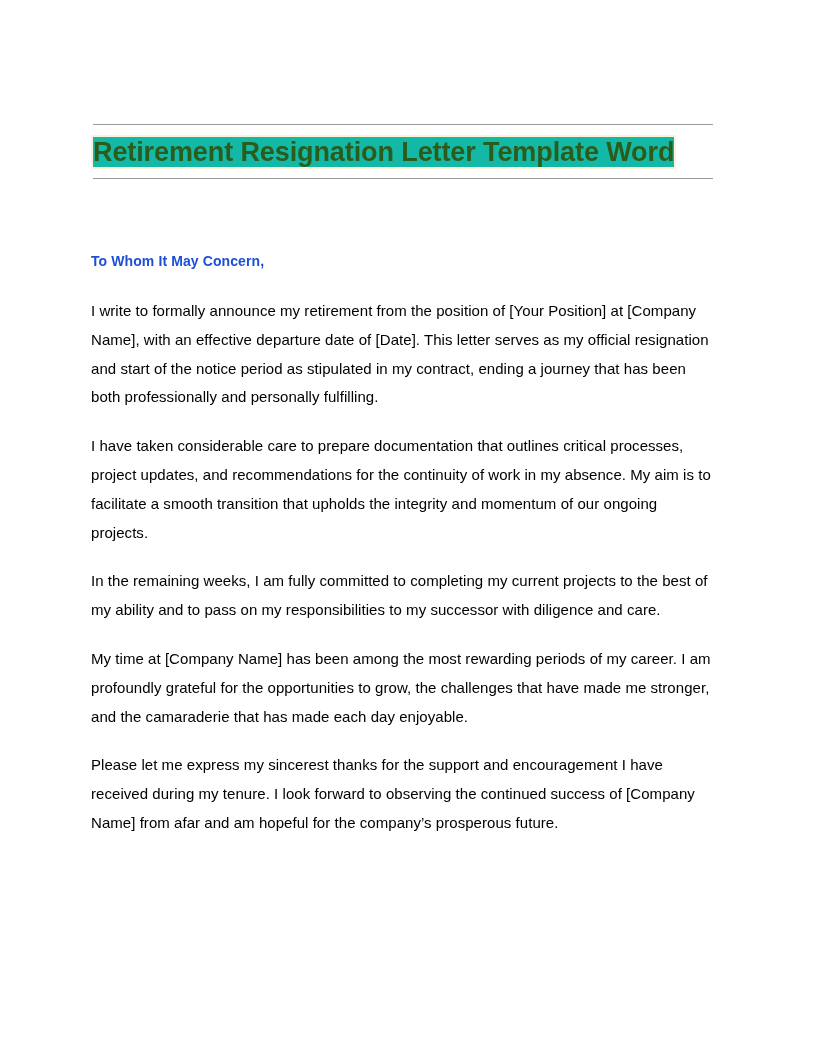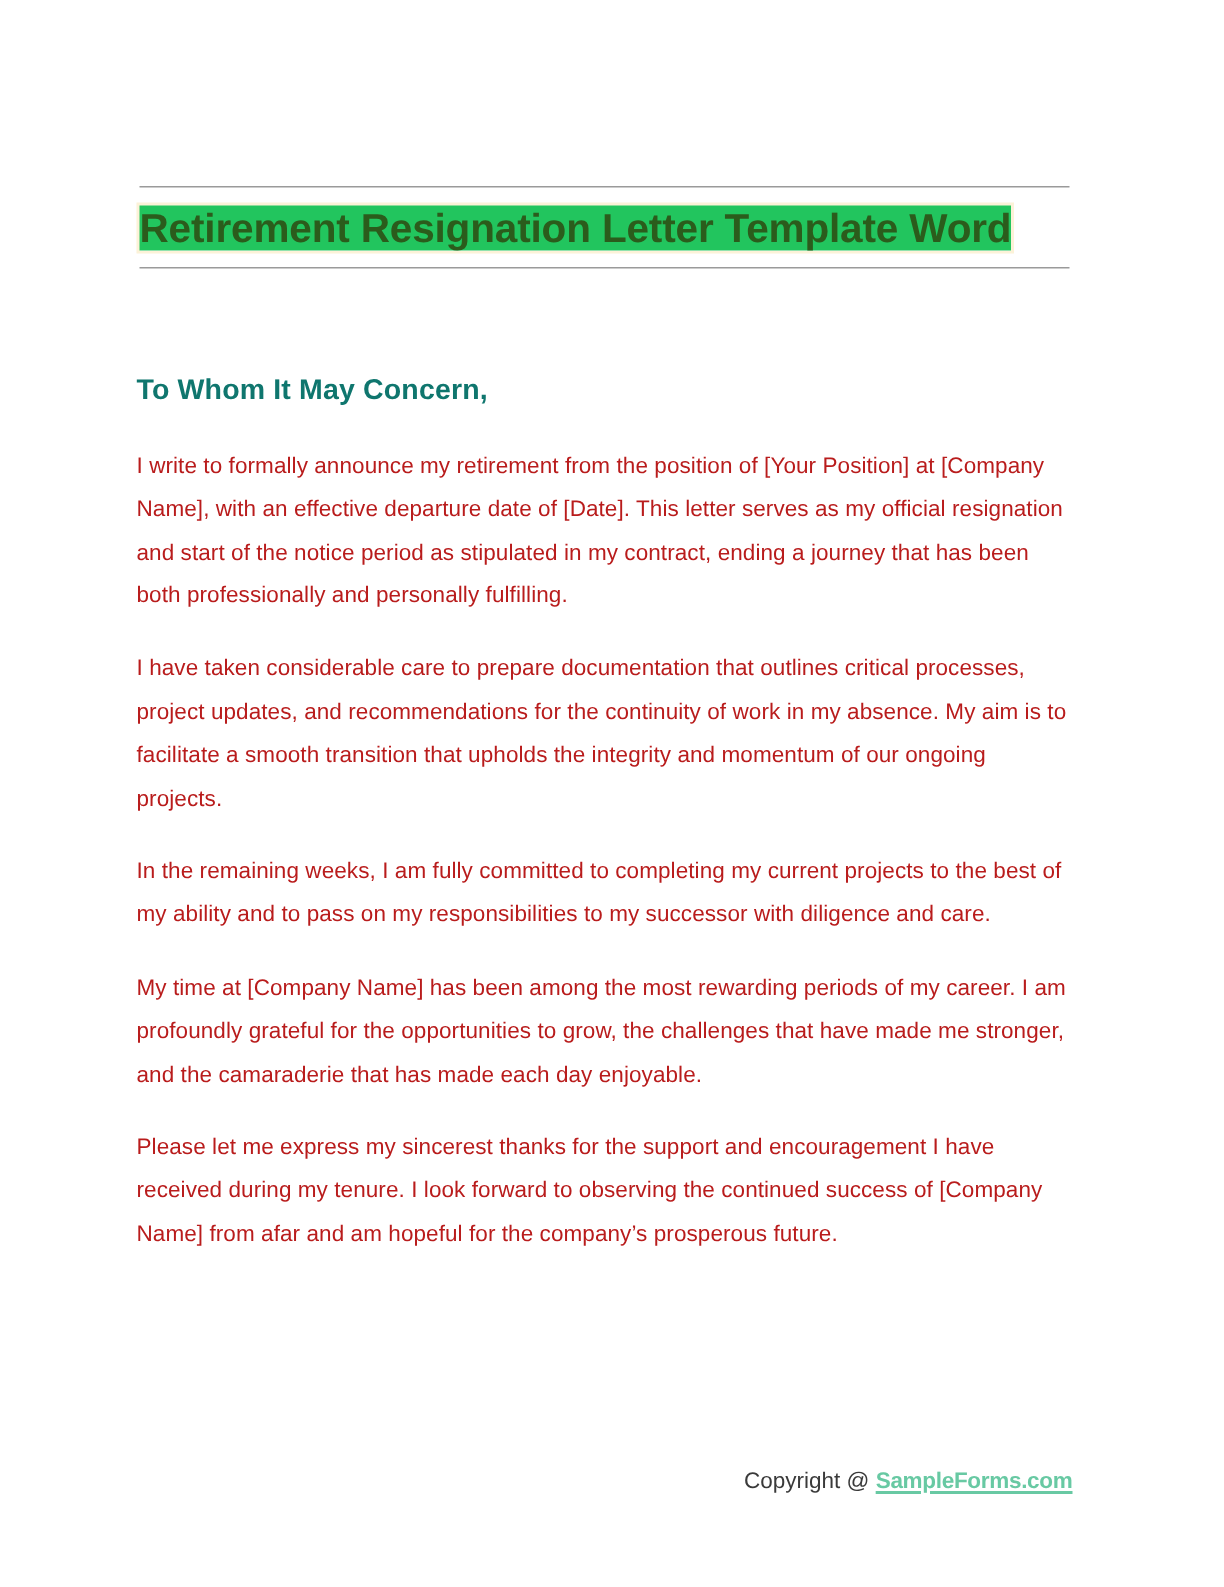--- a/index.html
+++ b/index.html
@@ -40,44 +40,44 @@
     text-align: left;
   }
   .doc-title {
     display: inline;
     font-family: "Liberation Sans", sans-serif;
     font-size: 27px;
     font-weight: bold;
     line-height: 36px;
     letter-spacing: -0.1px;
     color: #2b5c1c;
-    background: #22c55e;
+    background: #14b8a6;
     box-shadow: 0 0 0 2px #fcf2d8;
     white-space: nowrap;
   }
 
   
   .letter {
     position: absolute;
     left: 91px;
     top: 250px;
     width: 624px;
   }
   .salutation {
-    font-size: 19px;
+    font-size: 14px;
     font-weight: bold;
-    color: #0f766e;
+    color: #1d4ed8;
     line-height: 22px;
     margin: 0 0 25px 0;
     letter-spacing: 0.1px;
   }
   .para {
     font-size: 15px;
     font-weight: normal;
-    color: #b91c1c;
+    color: #000000;
     line-height: 28.8px;
     margin: 0 0 20px 0;
     letter-spacing: 0.05px;
     text-align: left;
   }
   .para:last-child {
     margin-bottom: 12px;
   }
 
   
@@ -128,17 +128,14 @@
 
     <p class="para">I have taken considerable care to prepare documentation that outlines critical processes, project updates, and recommendations for the continuity of work in my absence. My aim is to facilitate a smooth transition that upholds the integrity and momentum of our ongoing projects.</p>
 
     <p class="para">In the remaining weeks, I am fully committed to completing my current projects to the best of my ability and to pass on my responsibilities to my successor with diligence and care.</p>
 
     <p class="para">My time at [Company Name] has been among the most rewarding periods of my career. I am profoundly grateful for the opportunities to grow, the challenges that have made me stronger, and the camaraderie that has made each day enjoyable.</p>
 
     <p class="para">Please let me express my sincerest thanks for the support and encouragement I have received during my tenure. I look forward to observing the continued success of [Company Name] from afar and am hopeful for the company’s prosperous future.</p>
   </div>
 
-  <div class="footer">
-    <span class="copy-label">Copyright @ </span><a class="brand-link">SampleForms.com</a>
-  </div>
 
 </div>
 
 </body></html>

